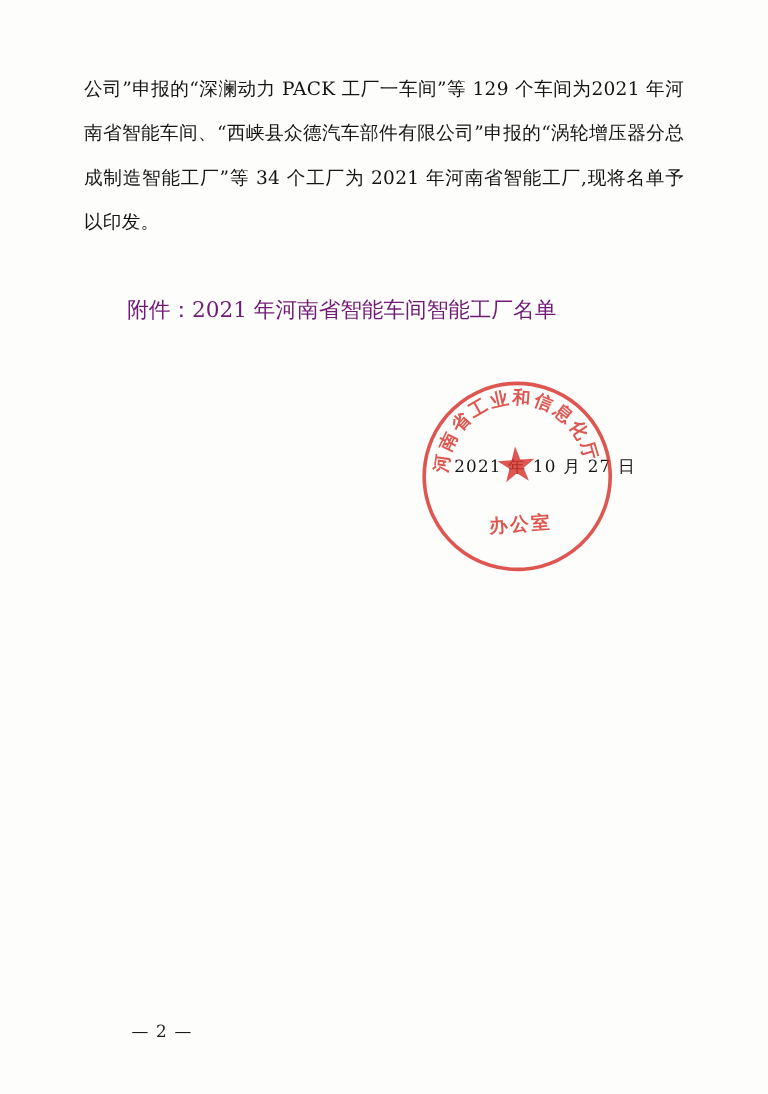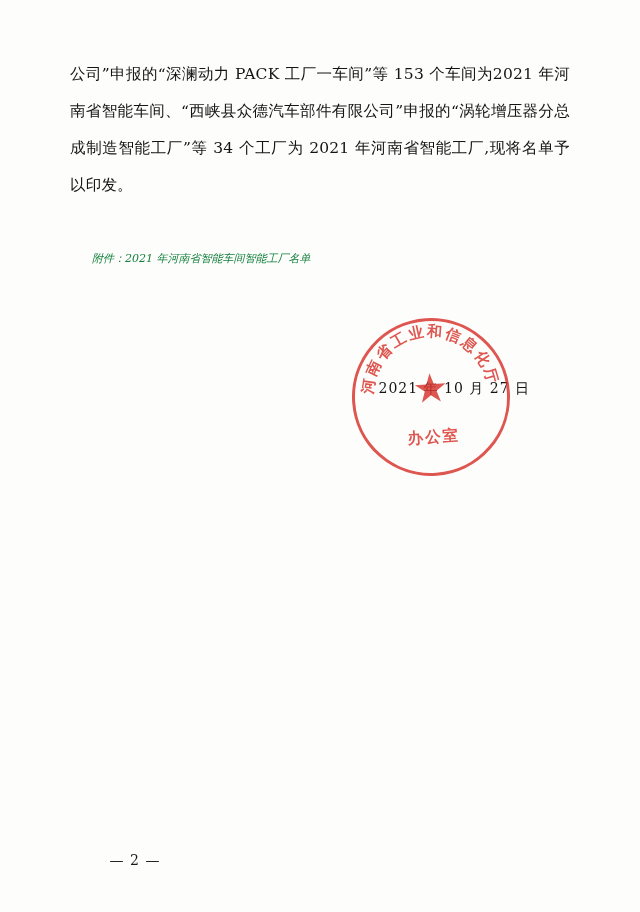--- a/index.html
+++ b/index.html
@@ -34,25 +34,24 @@
   }
   .body-text p {
     margin: 0;
     text-indent: 0;
   }
   .attachment {
     position: absolute;
     left: 70px;
     top: 242px;
     width: 500px;
-    font-size: 11px;
+    font-size: 18px;
     line-height: 34px;
-    color: #15803d;
+    color: #701a75;
     text-indent: 2em;
-    font-style: italic;
   }
   .date-line {
     position: absolute;
     left: 70px;
     top: 380px;
     width: 460px;
     font-size: 14px;
     color: #141414;
     text-align: right;
     padding-right: 10px;
@@ -123,21 +122,21 @@
     display: inline-block;
     margin-left: -370px;
   }
 </style>
 </head>
 <body>
 
 <div class="page">
 
   <div class="body-text">
-    <p>公司”申报的“深澜动力 PACK 工厂一车间”等 153 个车间为2021 年河南省智能车间、“西峡县众德汽车部件有限公司”申报的“涡轮增压器分总成制造智能工厂”等 34 个工厂为 2021 年河南省智能工厂,现将名单予以印发。</p>
+    <p>公司”申报的“深澜动力 PACK 工厂一车间”等 129 个车间为2021 年河南省智能车间、“西峡县众德汽车部件有限公司”申报的“涡轮增压器分总成制造智能工厂”等 34 个工厂为 2021 年河南省智能工厂,现将名单予以印发。</p>
   </div>
 
   <div class="attachment">附件：2021 年河南省智能车间智能工厂名单</div>
 
   <div class="date-line">2021 年 10 月 27 日</div>
 
   <div class="seal">
     <div class="seal-inner">
       <svg class="seal-arc" viewBox="0 0 152 152">
         <defs>

